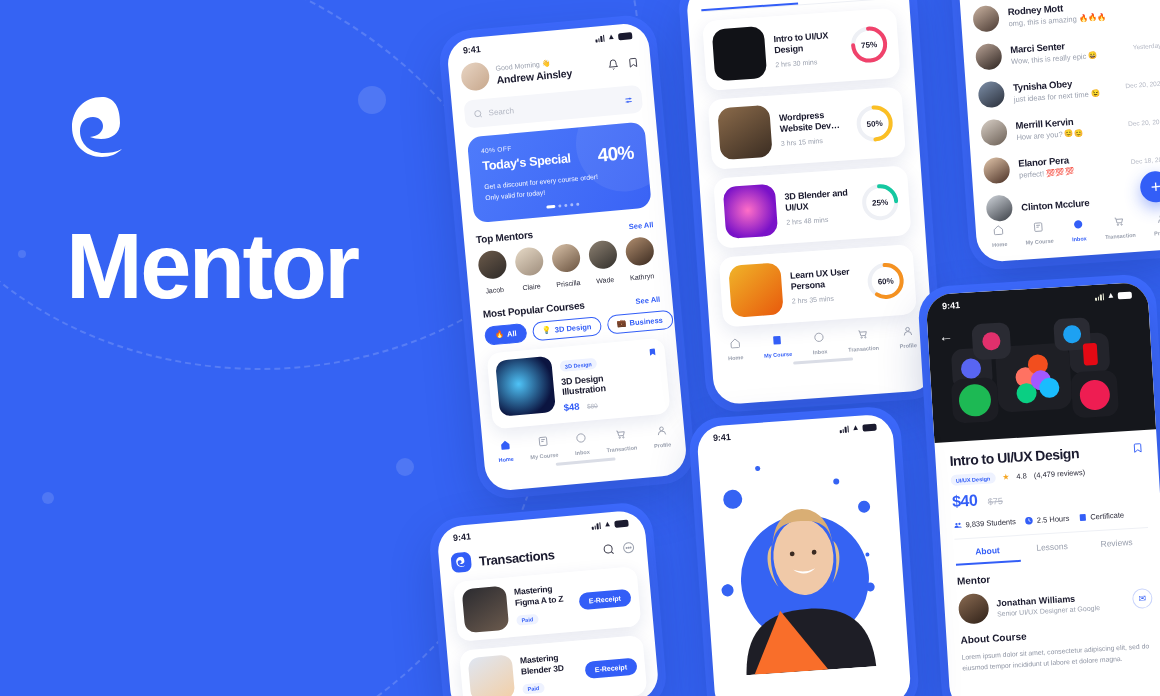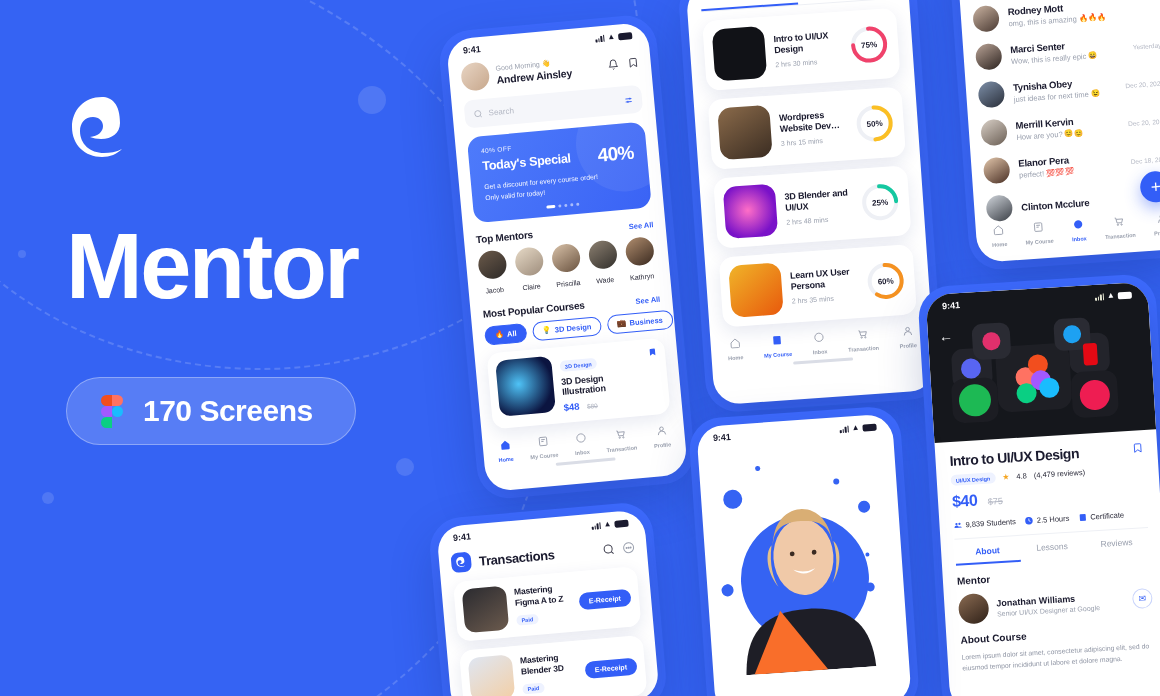--- a/index.html
+++ b/index.html
@@ -226,30 +226,20 @@
   <div class="dot" style="left:18px;top:250px;width:8px;height:8px;"></div>
 </div>
 
 <div class="hero">
   <div class="logo-mark">
     <svg viewBox="0 0 70 70" aria-hidden="true">
       <path d="M36 2C18 2 6 15 6 32c0 18 13 30 30 30 8 0 15-3 20-8-6 3-12 4-18 4-14 0-24-9-24-22 0-8 5-14 13-14 6 0 10 4 10 9 0 6-5 10-13 11 3 1 7 2 11 2 11 0 19-6 19-16C54 9 46 2 36 2z" fill="#fff"></path>
     </svg>
   </div>
   <div class="hero-title">Mentor</div>
-  <div class="badge">
-    <span class="figma-icon">
-      <i class="fg-a"></i>
-        <i class="fg-b"></i>
-        <i class="fg-c"></i>
-        <i class="fg-d"></i>
-        <i class="fg-e"></i>
-    </span>
-    <span class="badge-label">170 Screens</span>
-  </div>
 </div>
 
 <div class="phone-outer" id="phone1o"></div>
 <div class="phone" id="phone1">
   <div class="sb">
     <span class="sb-time">9:41</span>
     <span class="sb-icons">
       <span class="sig">
           <i></i>
           <i></i>

